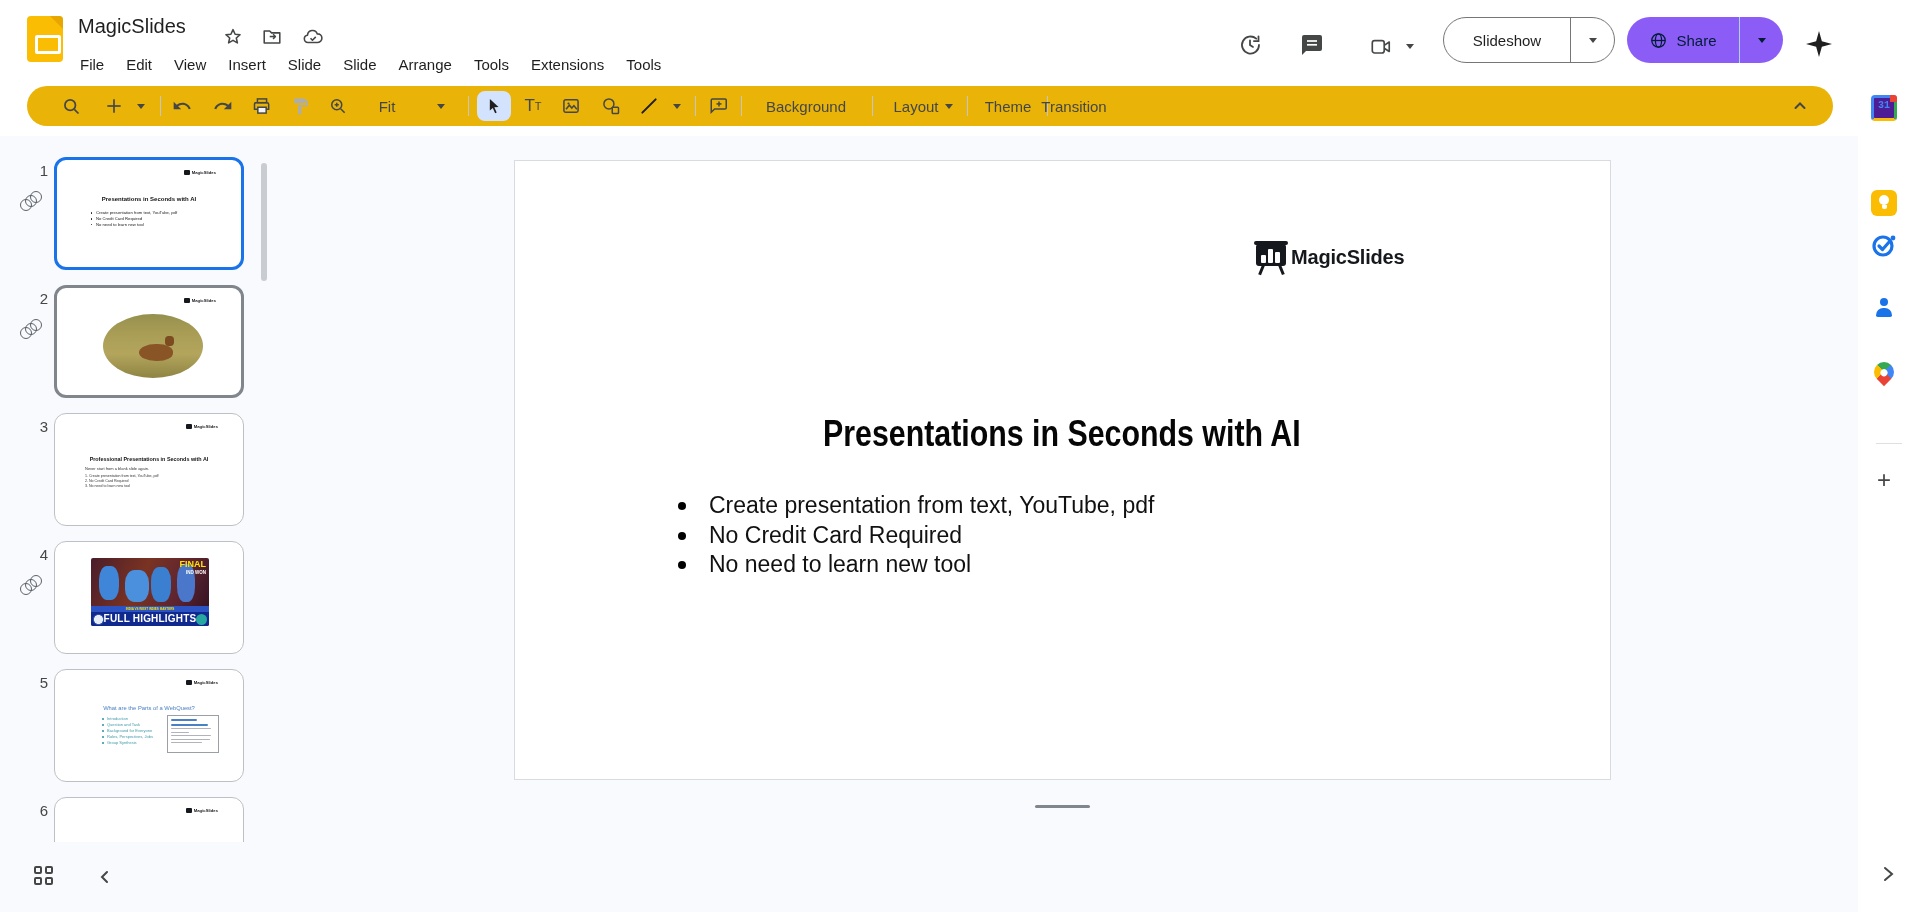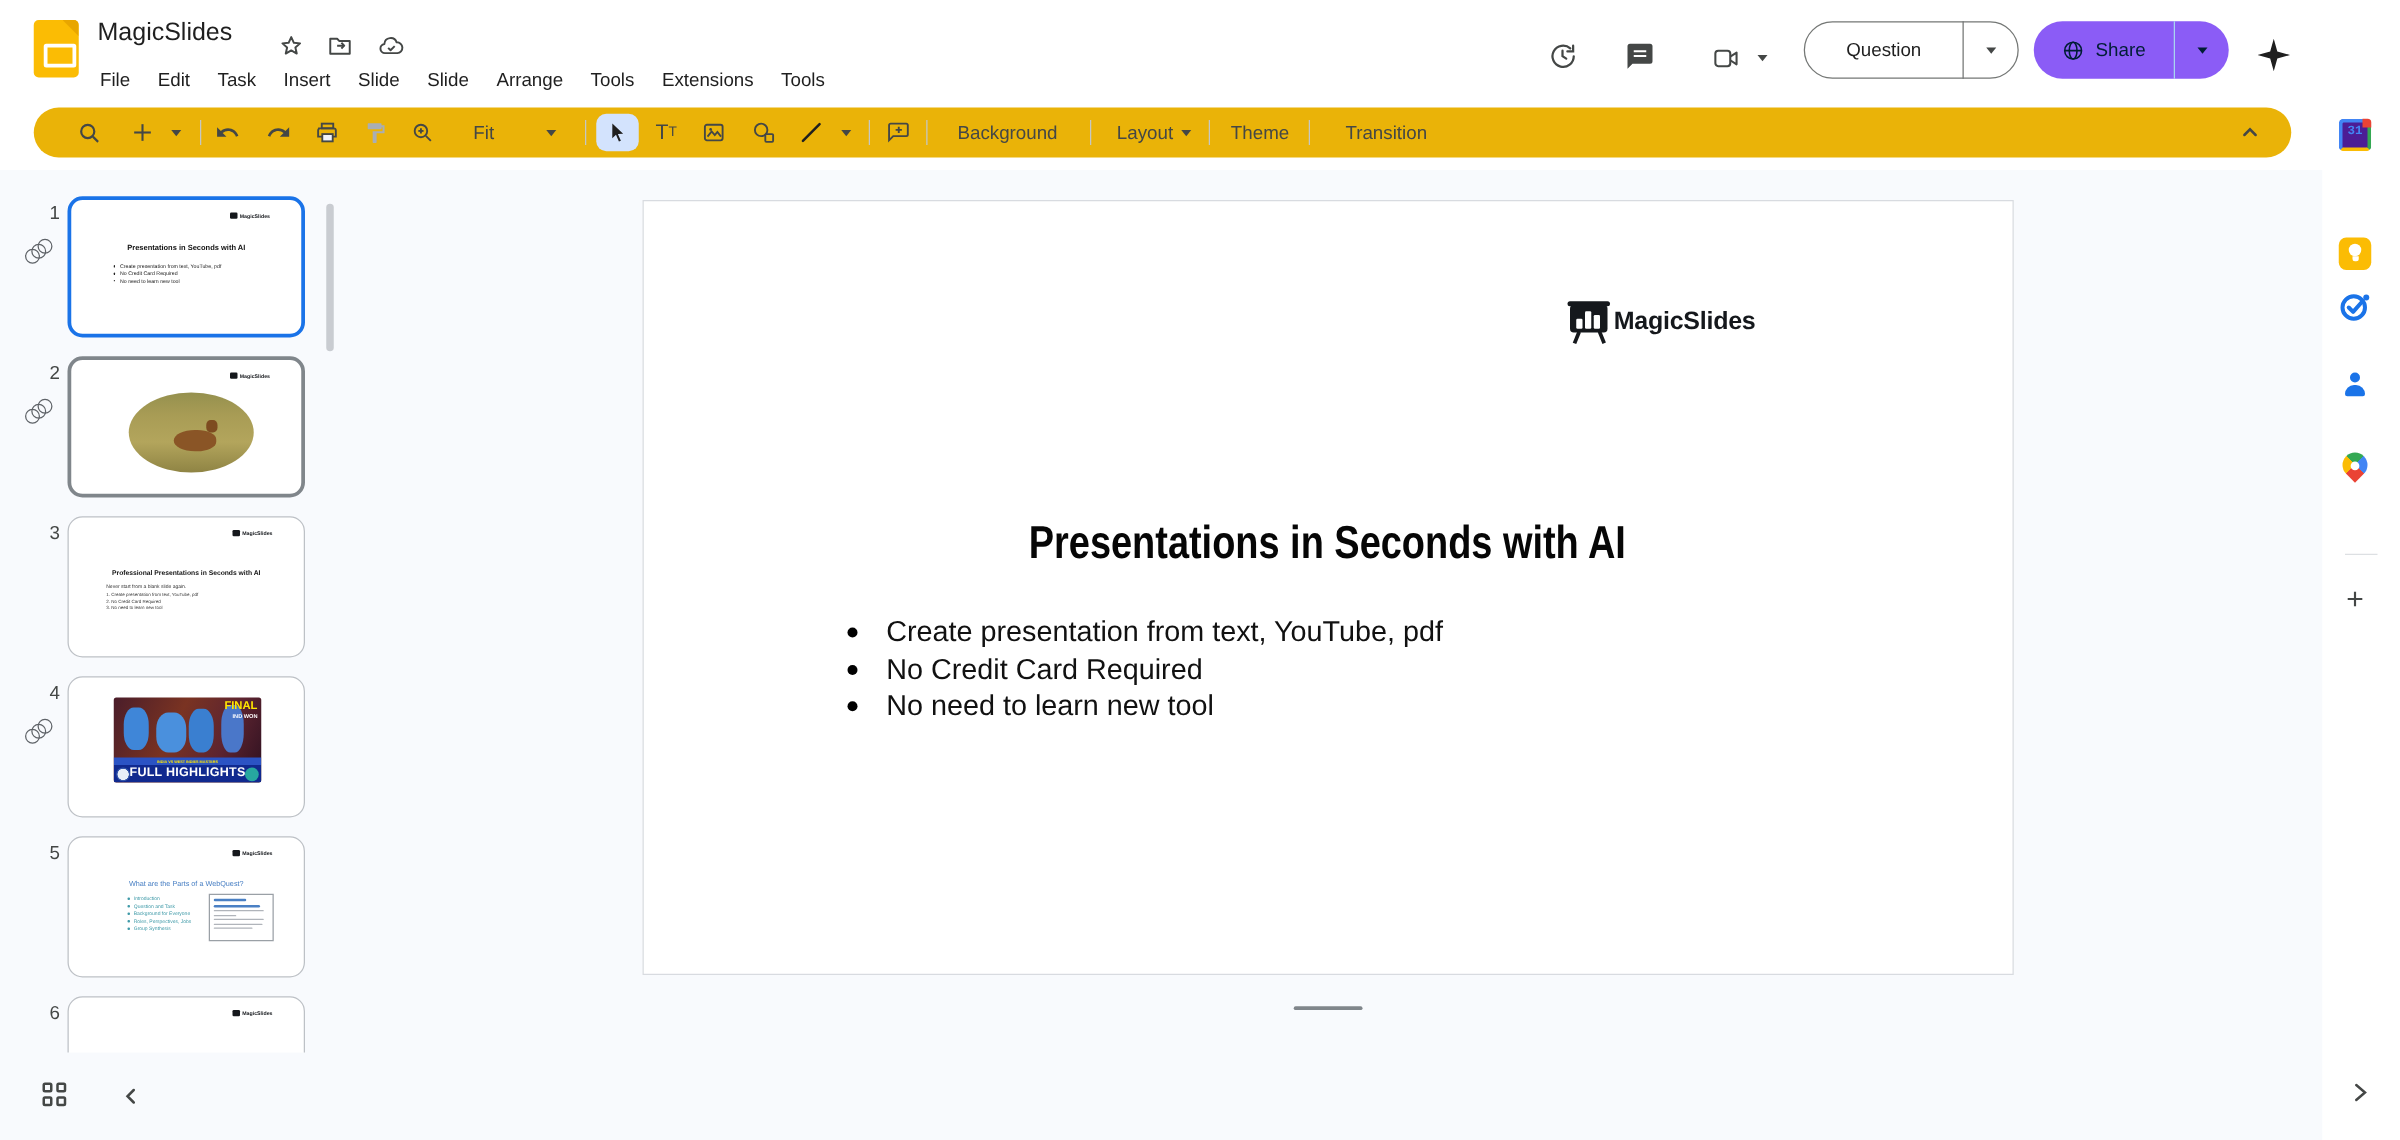--- a/index.html
+++ b/index.html
@@ -143,21 +143,21 @@
     <div class="hdr-ic" style="left:302px;">
       <svg viewBox="0 0 24 24" width="22" height="22" fill="none" stroke="#444746" stroke-width="1.7" stroke-linejoin="round">
           <path d="M6.5 18a4 4 0 0 1-.5-7.96A5.5 5.5 0 0 1 16.7 8.6 4.2 4.2 0 0 1 17.3 18z"></path>
           <path d="m9.3 13.4 2.1 2.1 3.6-3.6"></path>
         </svg>
     </div>
 
     <nav class="menubar">
       <span class="menu-item">File</span>
       <span class="menu-item">Edit</span>
-      <span class="menu-item">Task</span>
+      <span class="menu-item">View</span>
       <span class="menu-item">Insert</span>
       <span class="menu-item">Slide</span>
       <span class="menu-item">Slide</span>
       <span class="menu-item">Arrange</span>
       <span class="menu-item">Tools</span>
       <span class="menu-item">Extensions</span>
       <span class="menu-item">Tools</span>
     </nav>
 
     <div class="hr-ic" style="left:1238px; top:33px;">
@@ -176,21 +176,21 @@
     </div>
     <div class="hr-ic" style="left:1368px; top:36px;">
       <svg viewBox="0 0 24 24" width="26" height="22" fill="none" stroke="#444746" stroke-width="1.8" stroke-linejoin="round">
           <rect x="2.5" y="5" width="13" height="13.5" rx="2.5"></rect>
           <path d="M15.5 10.2 21 6.6v10.3l-5.5-3.6"></path>
         </svg>
     </div>
     <span class="caret" style="position:absolute; left:1406px; top:44px;"></span>
 
     <div class="pill slideshow-pill">
-      <div class="slideshow-main">Question</div>
+      <div class="slideshow-main">Slideshow</div>
       <div class="pill-divider"></div>
       <div class="pill-caret">
           <span class="caret"></span>
         </div>
     </div>
 
     <div class="pill share-pill">
       <div class="share-main">
         <span style="display:inline-flex;">
           <svg viewBox="0 0 24 24" width="19" height="19" fill="none" stroke="#001d35" stroke-width="1.6">
@@ -311,21 +311,21 @@
     <div class="tb-div" style="left:845px;"></div>
     <div class="tb" style="left:855px; width:78px;">
       <span class="tb-txt">Layout</span>
         <span class="caret" style="margin-left:2px;"></span>
     </div>
     <div class="tb-div" style="left:940px;"></div>
     <div class="tb" style="left:948px; width:66px;">
       <span class="tb-txt">Theme</span>
     </div>
     <div class="tb-div" style="left:1020px;"></div>
-    <div class="tb" style="left:1036px; width:92px;">
+    <div class="tb" style="left:1001px; width:92px;">
       <span class="tb-txt">Transition</span>
     </div>
     <div class="tb" style="left:1758px; width:30px;">
       <svg viewBox="0 0 18 18" width="18" height="18" fill="none" stroke="#444746" stroke-width="2" stroke-linecap="round">
           <polyline points="4.5,11 9,6.5 13.5,11"></polyline>
         </svg>
     </div>
   </div>
 
   <div class="canvas">

